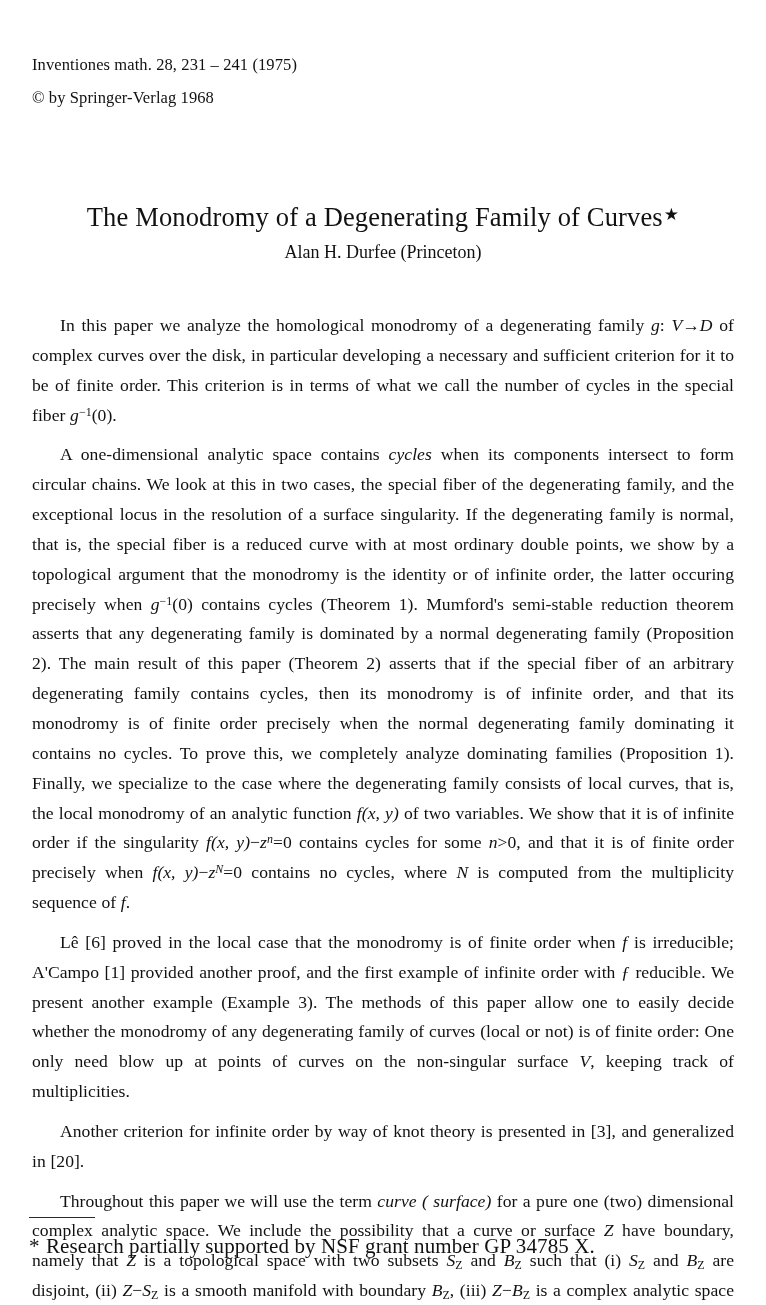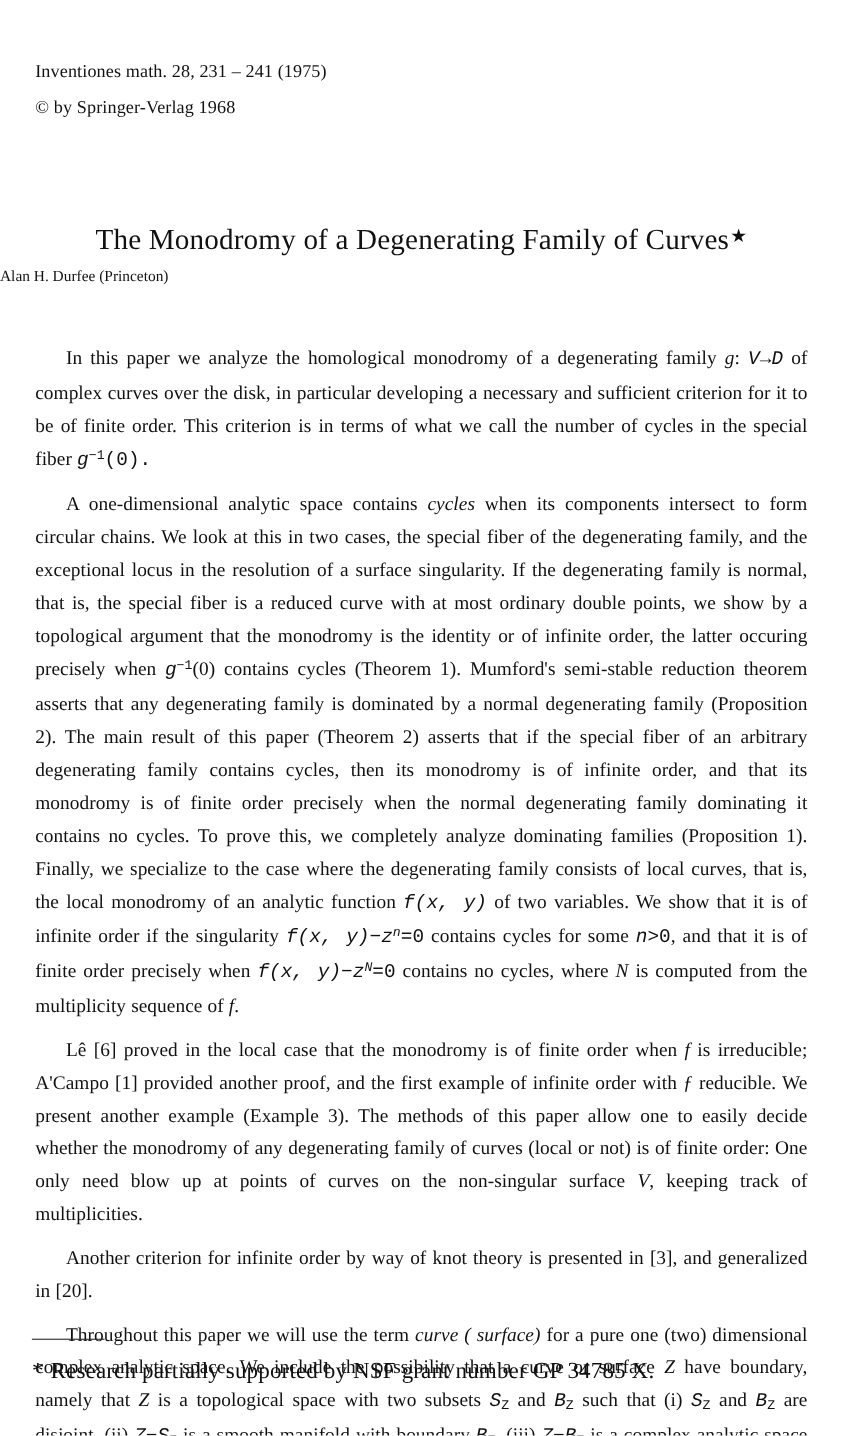--- a/index.html
+++ b/index.html
@@ -51,21 +51,22 @@
   .title .star {
     font-size: 17px;
     vertical-align: 6px;
     margin-left: 1px;
   }
   .author {
     position: absolute;
     left: 0;
     top: 240px;
     width: 766px;
-    font-size: 14px;
+    text-align: center;
+    font-size: 18px;
     line-height: 24px;
   }
 
   
   .body-text {
     position: absolute;
     left: 32px;
     top: 311px;
     width: 702px;
     font-size: 17.6px;
@@ -88,21 +89,21 @@
     font-size: 0.68em;
     vertical-align: 0.46em;
     line-height: 0;
   }
   sub {
     font-size: 0.68em;
     vertical-align: -0.22em;
     line-height: 0;
   }
   .math { font-style: italic; }
-  .nobr { white-space: nowrap; font-family: Liberation Mono, monospace; }
+  .nobr { white-space: nowrap; }
 
   
   .footnote-rule {
     position: absolute;
     left: 29px;
     top: 1217px;
     width: 66px;
     height: 1px;
     background: #2a2a2a;
   }

